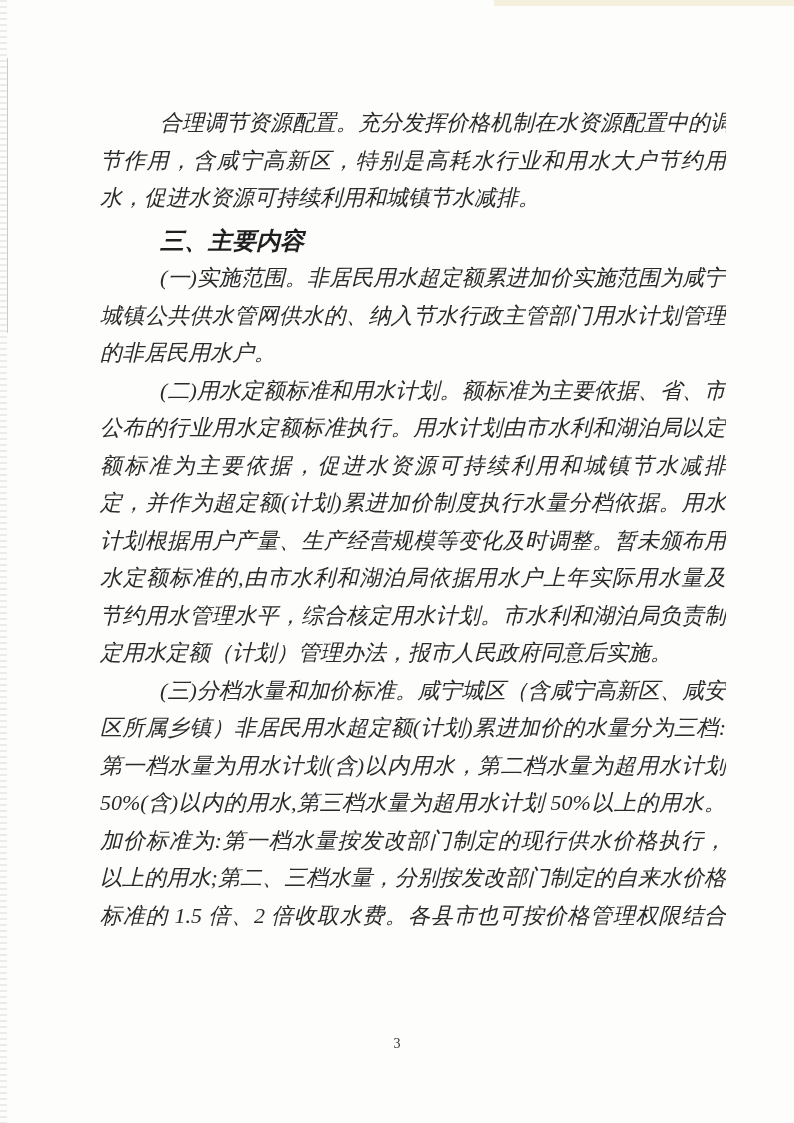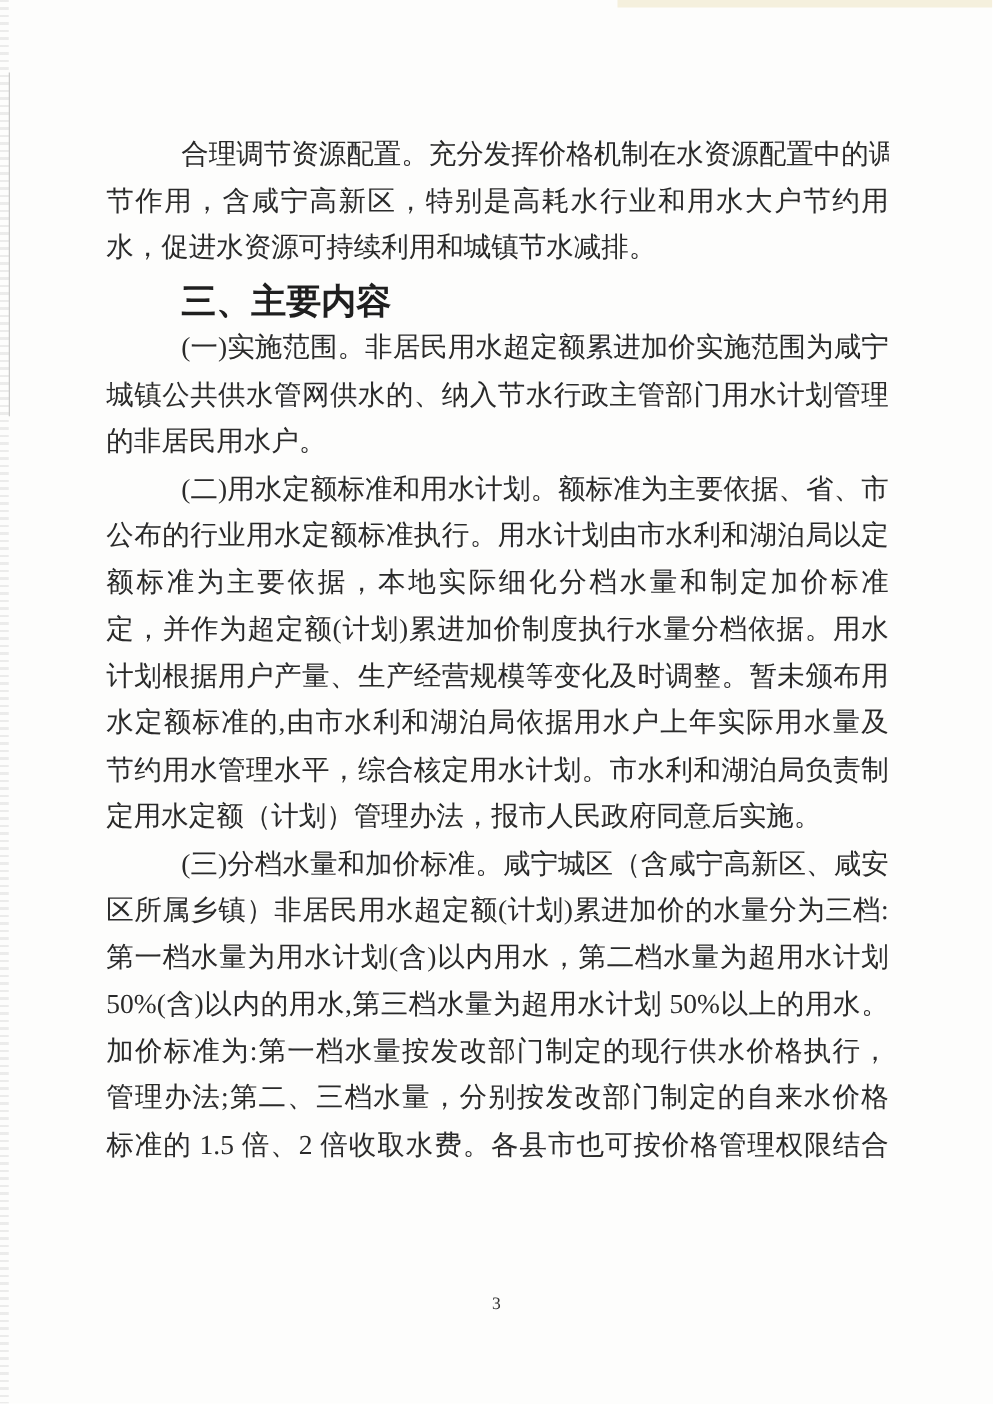--- a/index.html
+++ b/index.html
@@ -35,24 +35,25 @@
   }
   
   .scan-edge-top {
     position: absolute;
     right: 0; top: 0;
     width: 300px; height: 6px;
     background: rgba(228,214,164,0.35);
   }
   .text-block {
     position: absolute;
-    left: 85px;
+    left: 100px;
     top: 104px;
     width: 626px;
     font-size: 22px;
+    font-style: italic;
   }
   .line {
     height: 37.5px;
     line-height: 37.5px;
     text-align: justify;
     text-align-last: justify;
     text-justify: inter-character;
     overflow: hidden;
     white-space: nowrap;
   }
@@ -60,21 +61,21 @@
     text-align: right;
     text-align-last: left;
   }
   .indent { text-indent: 60px; }
   .heading {
     height: 37.5px;
     line-height: 37.5px;
     margin-top: 5px;
     font-family: "Liberation Sans", "DejaVu Sans", sans-serif;
     font-weight: 700;
-    font-size: 28px;
+    font-size: 24px;
     text-indent: 60px;
     color: #1f1f1f;
     overflow: hidden;
     white-space: nowrap;
   }
   .page-number {
     position: absolute;
     left: 0; top: 1036px;
     width: 100%;
     text-align: center;
@@ -97,31 +98,31 @@
     <div class="line last">水，促进水资源可持续利用和城镇节水减排。</div>
 
     <div class="heading">三、主要内容</div>
 
     <div class="line indent">(一)实施范围。非居民用水超定额累进加价实施范围为咸宁</div>
     <div class="line">城镇公共供水管网供水的、纳入节水行政主管部门用水计划管理</div>
     <div class="line last">的非居民用水户。</div>
 
     <div class="line indent">(二)用水定额标准和用水计划。额标准为主要依据、省、市</div>
     <div class="line">公布的行业用水定额标准执行。用水计划由市水利和湖泊局以定</div>
-    <div class="line">额标准为主要依据，本地实际细化分档水量和制定加价标准</div>
+    <div class="line">额标准为主要依据，促进水资源可持续利用和城镇节水减排</div>
     <div class="line">定，并作为超定额(计划)累进加价制度执行水量分档依据。用水</div>
     <div class="line">计划根据用户产量、生产经营规模等变化及时调整。暂未颁布用</div>
     <div class="line">水定额标准的,由市水利和湖泊局依据用水户上年实际用水量及</div>
     <div class="line">节约用水管理水平，综合核定用水计划。市水利和湖泊局负责制</div>
     <div class="line last">定用水定额（计划）管理办法，报市人民政府同意后实施。</div>
 
     <div class="line indent">(三)分档水量和加价标准。咸宁城区（含咸宁高新区、咸安</div>
     <div class="line">区所属乡镇）非居民用水超定额(计划)累进加价的水量分为三档:</div>
     <div class="line">第一档水量为用水计划(含)以内用水，第二档水量为超用水计划</div>
     <div class="line">50%(含)以内的用水,第三档水量为超用水计划 50%以上的用水。</div>
     <div class="line">加价标准为:第一档水量按发改部门制定的现行供水价格执行，</div>
-    <div class="line">管理办法;第二、三档水量，分别按发改部门制定的自来水价格</div>
+    <div class="line">以上的用水;第二、三档水量，分别按发改部门制定的自来水价格</div>
     <div class="line">标准的 1.5 倍、2 倍收取水费。各县市也可按价格管理权限结合</div>
   </main>
 
   <div class="page-number">3</div>
 
 </div>
 
 </body></html>

